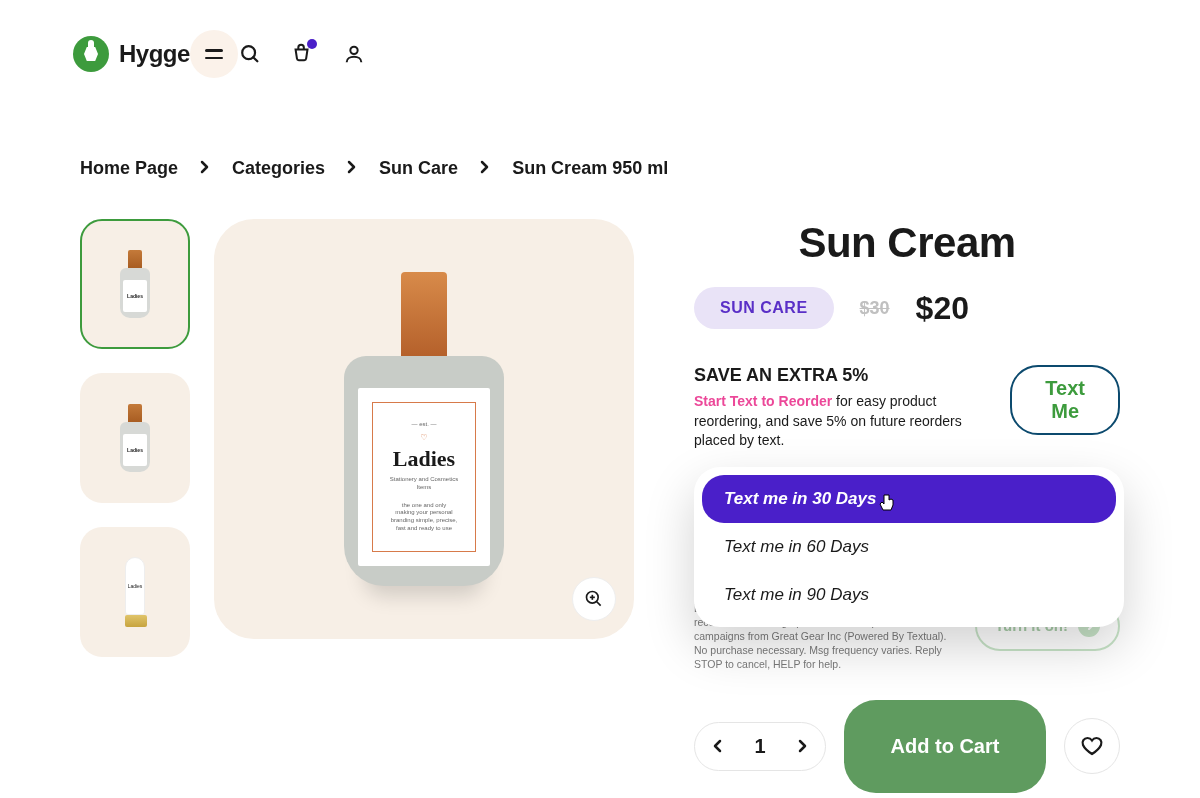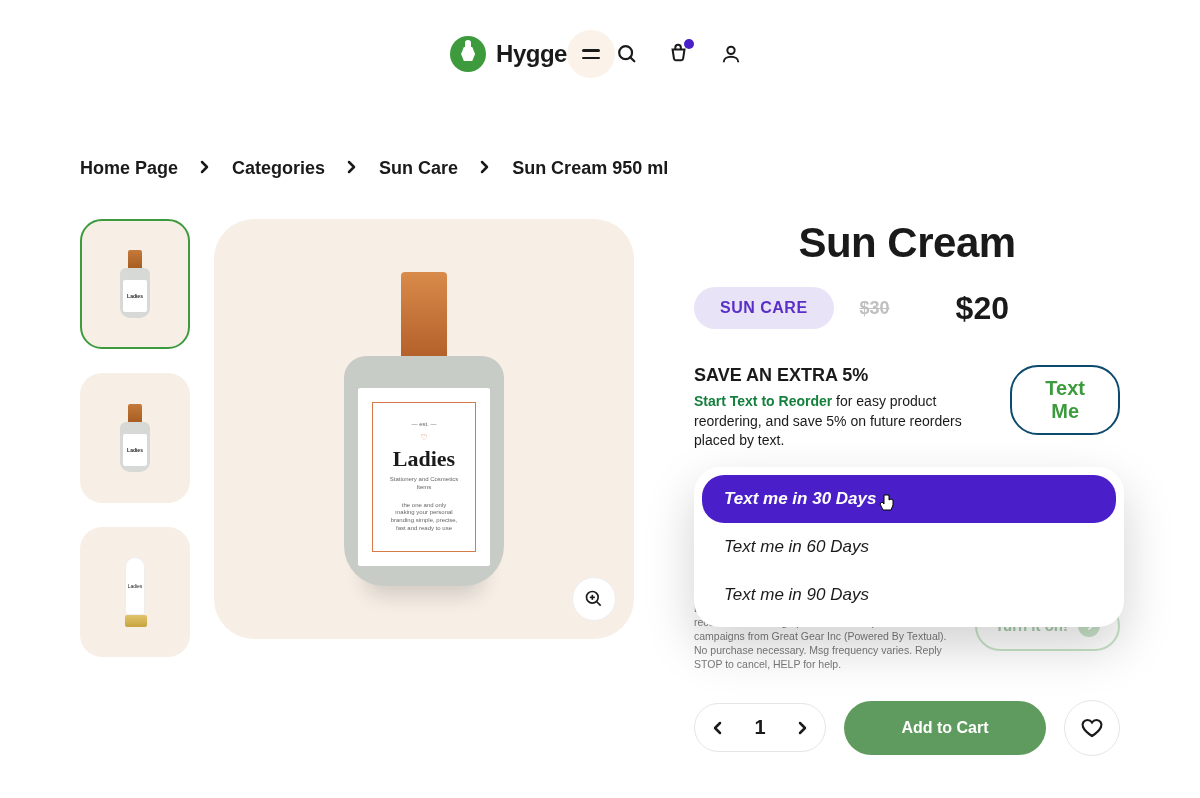--- a/index.html
+++ b/index.html
@@ -8,21 +8,21 @@
     background: #fff;
     width: 1200px;
     height: 798px;
     overflow: hidden;
     color: #1a1a1a;
   }
   
   .header {
     display: flex;
     align-items: center;
-    justify-content: center;
+    justify-content: flex-start;
     padding: 30px 80px 0 73px;
   }
   .logo-wrap { display: flex; align-items: center; gap: 10px; }
   .logo-mark {
     width: 36px; height: 36px; border-radius: 50%;
     background: #3d9b3d;
     display: flex; align-items: center; justify-content: center;
     position: relative;
   }
   .logo-mark::before {
@@ -95,26 +95,26 @@
     border-radius:50%;background:#fff;display:flex;align-items:center;justify-content:center;cursor:pointer;
     border:1px solid #eee;
   }
 
   
   .details { flex:1; position:relative; }
   .title { font-size:42px; font-weight:800; margin-bottom:20px; letter-spacing:-0.5px;text-align:center; }
   .cat-price { display:flex;align-items:center;gap:26px;margin-bottom:36px; }
   .cat-pill { background:#e9e3f7;color:#5a2fc7;font-weight:800;font-size:16px;padding:12px 26px;border-radius:28px;letter-spacing:0.5px; }
   .price-old { color:#c0c0c0;text-decoration:line-through;font-size:18px;font-weight:700; }
-  .price-new { font-size:32px;font-weight:800;margin-left:40px; }
+  .price-new { font-size:32px;font-weight:800; }
 
   .save-row { display:flex;justify-content:space-between;align-items:flex-start;gap:20px;margin-bottom:12px; }
   .save-text h3 { font-size:18px;font-weight:800;margin-bottom:6px; }
   .save-text p { font-size:14px;line-height:1.4;max-width:310px; }
-  .save-text .highlight { color:#15803d;font-weight:700; }
+  .save-text .highlight { color:#ec4899;font-weight:700; }
   .text-me-btn {
     border:2px solid #0c4a6e;color:#3d9b3d;background:#fff;
     padding:10px 18px;border-radius:28px;font-weight:700;font-size:20px;cursor:pointer;
   }
 
   .dropdown-wrap { position:relative; margin-top:16px; }
   .dropdown-panel {
     position:absolute; top:0; left:0; right:-4px;
     background:#fff; border-radius:26px;
     box-shadow:0 20px 50px rgba(0,0,0,.18);
@@ -141,21 +141,21 @@
 
   .cart-row { display:flex;align-items:center;gap:18px;margin-top:28px; }
   .qty {
     display:flex;align-items:center;border:1.5px solid #e5e5e5;border-radius:32px;
     padding:12px 18px;gap:30px;
   }
   .qty button { background:none;border:none;cursor:pointer;font-size:16px;display:flex; }
   .qty .val { font-size:20px;font-weight:700;min-width:14px;text-align:center; }
   .add-cart {
     flex:1;background:#5f9b5f;color:#fff;border:none;border-radius:32px;
-    padding:18px 30px;font-size:16px;font-weight:700;cursor:pointer;
+    padding:35px 30px;font-size:20px;font-weight:700;cursor:pointer;
   }
   .wish {
     width:56px;height:56px;border-radius:50%;border:1.5px solid #e5e5e5;background:#fff;
     display:flex;align-items:center;justify-content:center;cursor:pointer;
   }
 </style>
 </head>
 <body>
 
 <div class="header">

